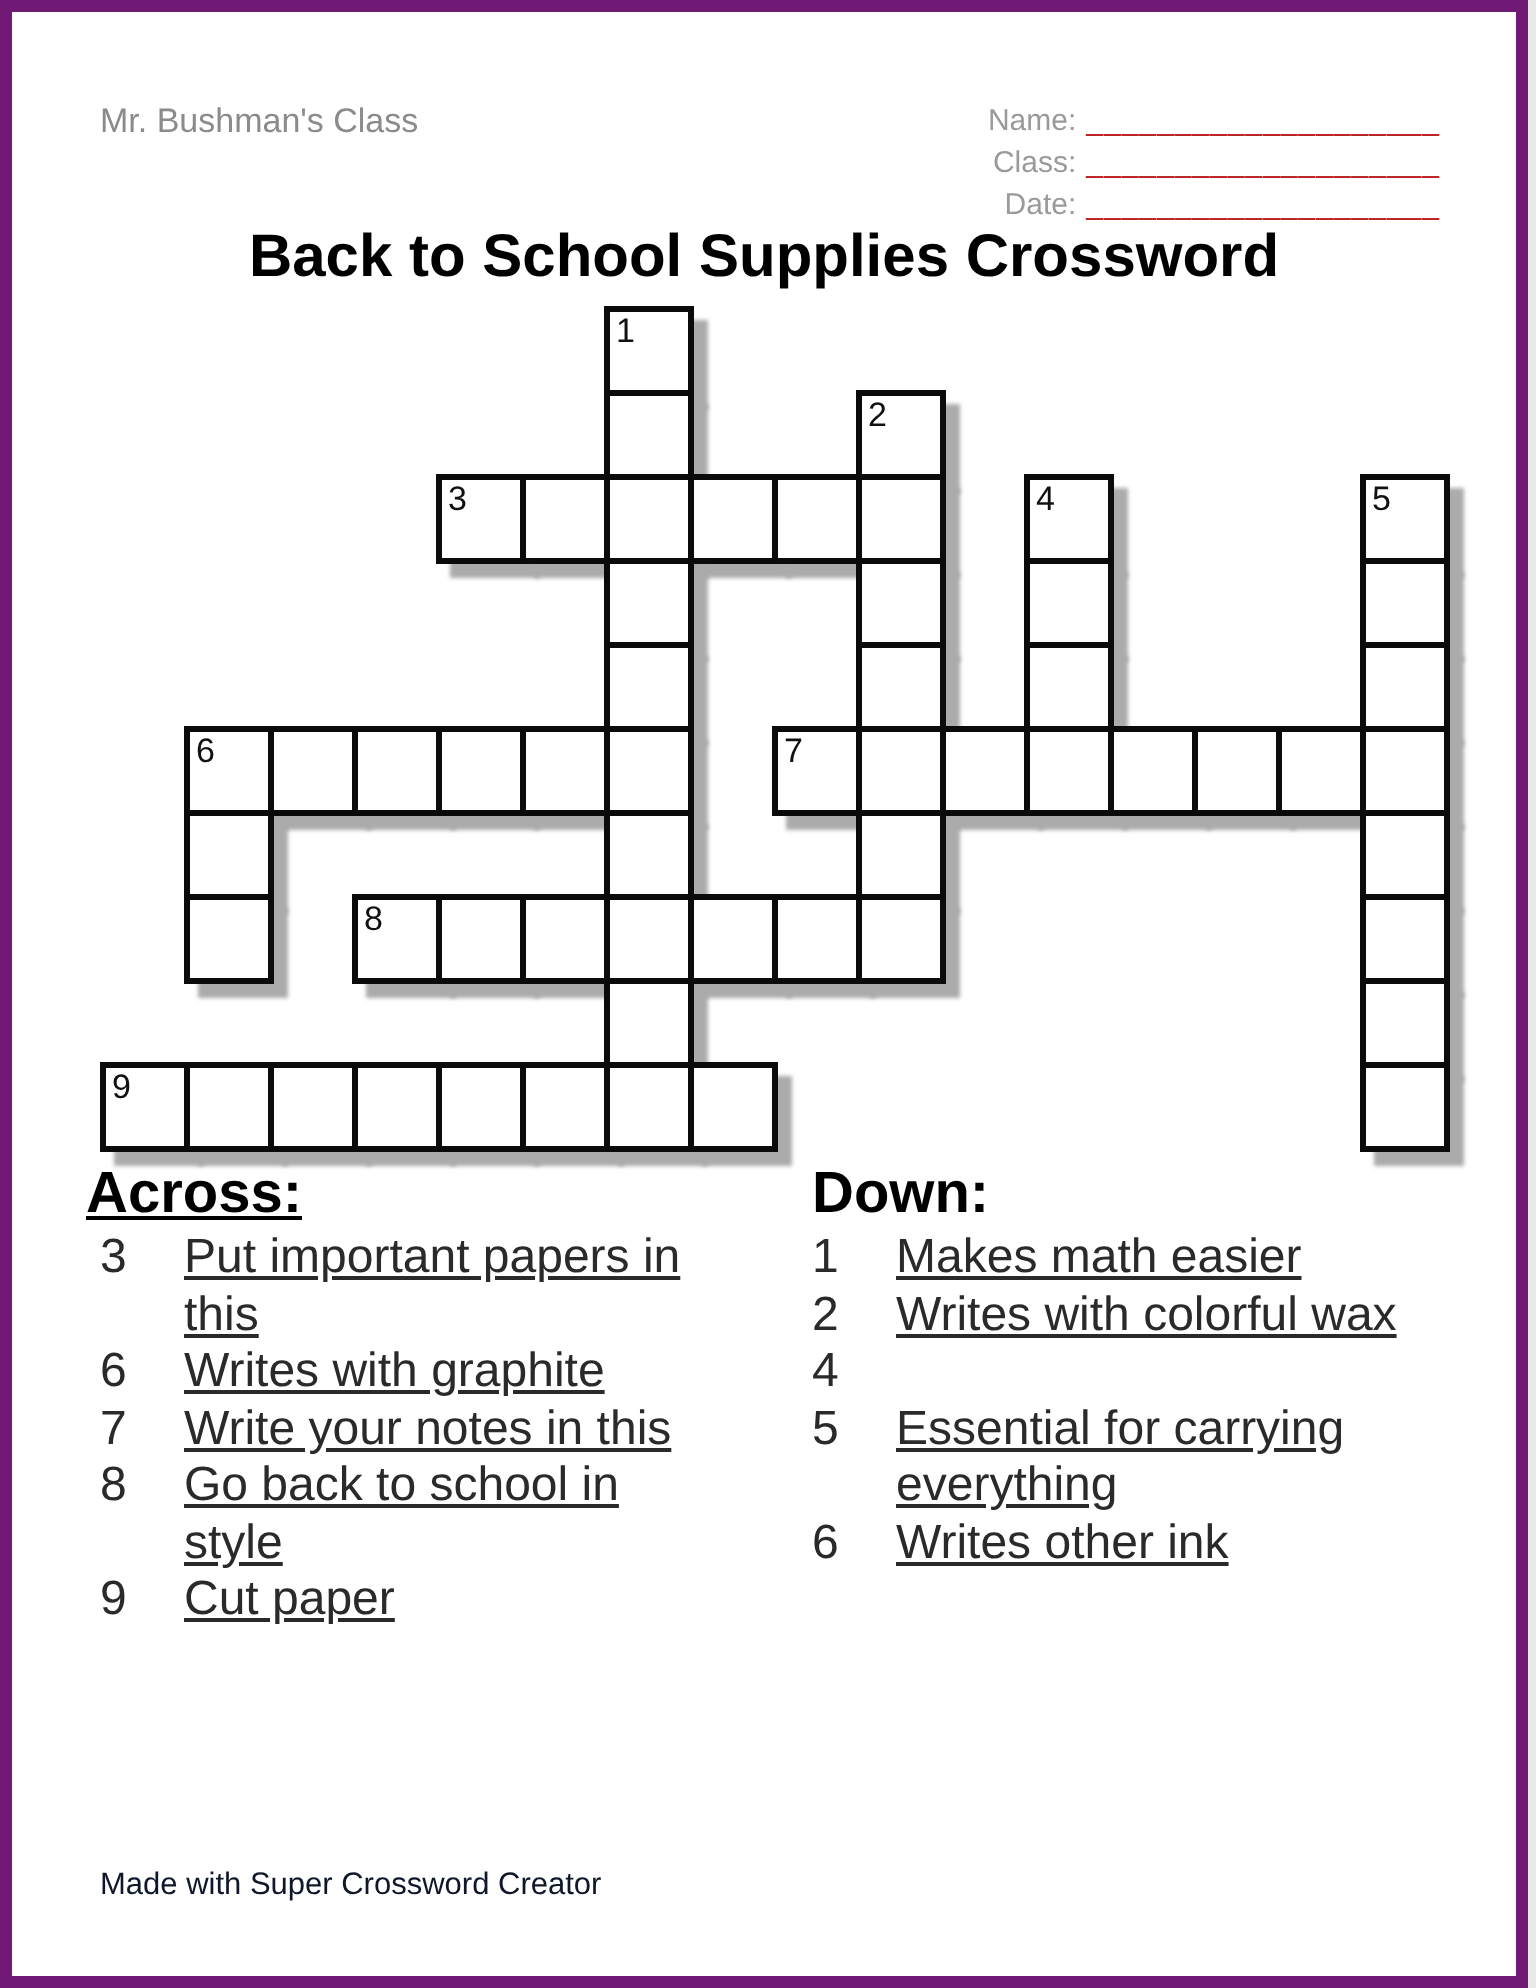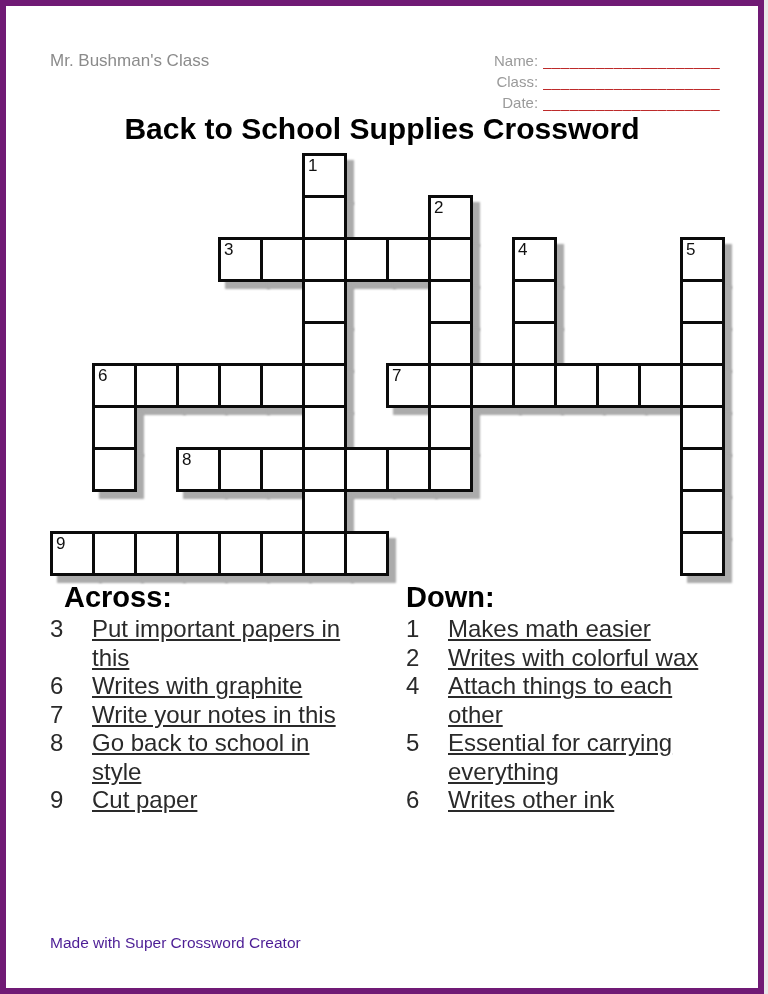--- a/index.html
+++ b/index.html
@@ -62,21 +62,21 @@
     color: #111111;
   }
   
   .clue-heading {
     position: absolute;
     top: 575px;
     font-size: 29px;
     font-weight: bold;
     color: #000000;
   }
-  .heading-across { left: 58px; }
+  .heading-across { left: 37px; text-decoration: underline; }
   .heading-down  { left: 400px; }
   .clue-list {
     position: absolute;
     top: 609px;
     width: 315px;
   }
   .list-across { left: 44px; }
   .list-down  { left: 400px; }
   .clue { display: flex; }
   .clue-num {
@@ -90,21 +90,21 @@
     font-size: 24px;
     line-height: 28.5px;
     color: #2a2a2a;
     text-decoration: underline;
   }
   
   .footer {
     position: absolute;
     left: 44px; top: 928px;
     font-size: 15.5px;
-    color: #4c1d95;
+    color: #0f172a;
   }
 </style>
 </head>
 <body>
 
 <div class="page">
 
   <div class="teacher">Mr. Bushman's Class</div>
 
   <div class="fill-fields">
@@ -231,21 +231,20 @@
       <div class="clue">
         <span class="clue-num">1</span>
         <span class="clue-text">Makes math easier</span>
       </div>
       <div class="clue">
         <span class="clue-num">2</span>
         <span class="clue-text">Writes with colorful wax</span>
       </div>
       <div class="clue">
         <span class="clue-num">4</span>
-        <span class="clue-text">Attach things to each other</span>
       </div>
       <div class="clue">
         <span class="clue-num">5</span>
         <span class="clue-text">Essential for carrying everything</span>
       </div>
       <div class="clue">
         <span class="clue-num">6</span>
         <span class="clue-text">Writes other ink</span>
       </div>
     </div>

